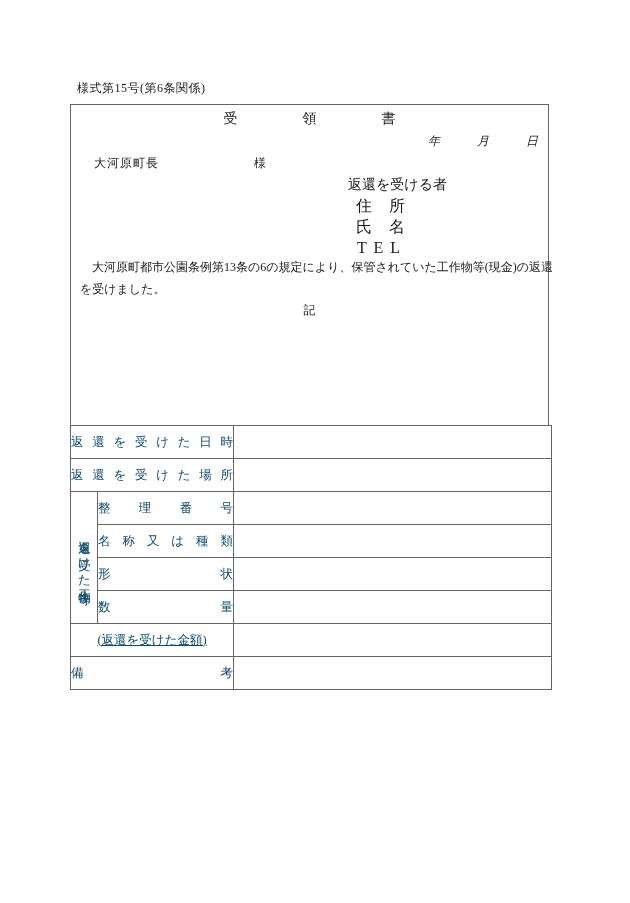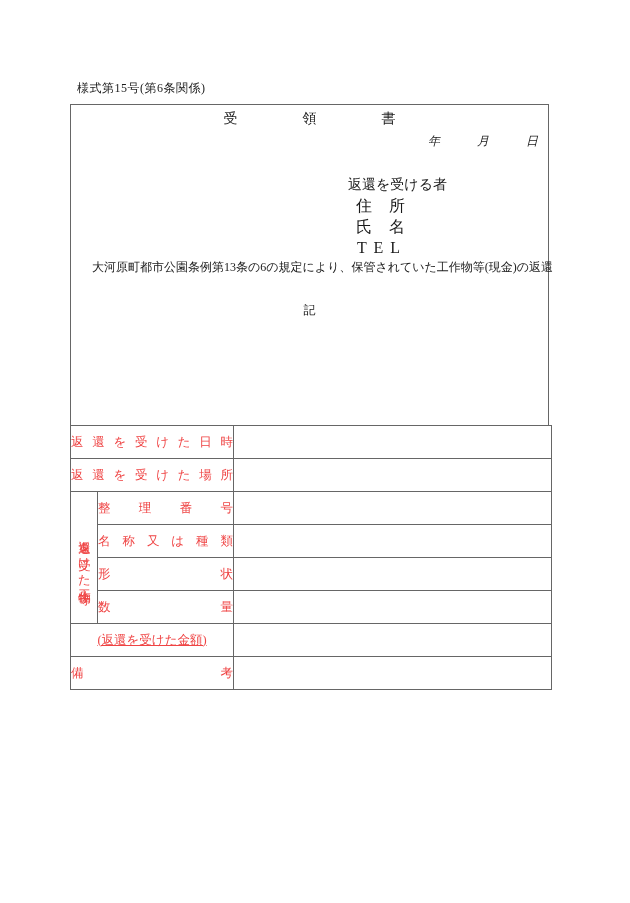--- a/index.html
+++ b/index.html
@@ -49,21 +49,21 @@
   .marker-line { top: 198px; text-align: center; }
 
   table.grid {
     position: absolute; left: -1px; bottom: -1px;
     width: 481px; border-collapse: collapse; table-layout: fixed;
     background: #ffffff;
   }
   table.grid td {
     border: 1px solid #666666;
     height: 33px; padding: 0;
-    font-size: 12.5px; color: #ef4444;
+    font-size: 12.5px; color: #0c4a6e;
     overflow: hidden;
   }
   td.lab { padding: 0 9px; }
   td.sub { padding: 0 10px; }
   td.ctr { text-align: center; text-decoration: underline; }
   td.rem { padding: 0 30px; }
   td.vlab {
     writing-mode: vertical-rl;
     text-align: center;
     font-size: 12px;
@@ -82,29 +82,34 @@
   <div class="formbox">
 
     <div class="line title-line">
       <span class="title-text">受 領 書</span>
     </div>
 
     <div class="line date-line">
       <span class="date-text">年 月 日</span>
     </div>
 
+    <div class="line addressee-line">
+      <span class="addressee">大河原町長</span>
+      <span class="honorific">様</span>
+    </div>
 
     <div class="recipient-heading">返還を受ける者</div>
 
     <div class="field field-addr">住 所</div>
     <div class="field field-name">氏 名</div>
     <div class="field field-tel">T E L</div>
 
     <div class="body-text">
       <div class="body-line-1">大河原町都市公園条例第13条の6の規定により、保管されていた工作物等(現金)の返還</div>
+      <div class="body-line-2">を受けました。</div>
     </div>
 
     <div class="line marker-line">記</div>
 
     <table class="grid">
       <colgroup>
         <col style="width:27px">
           <col style="width:136px">
           <col style="width:318px">
       </colgroup>

